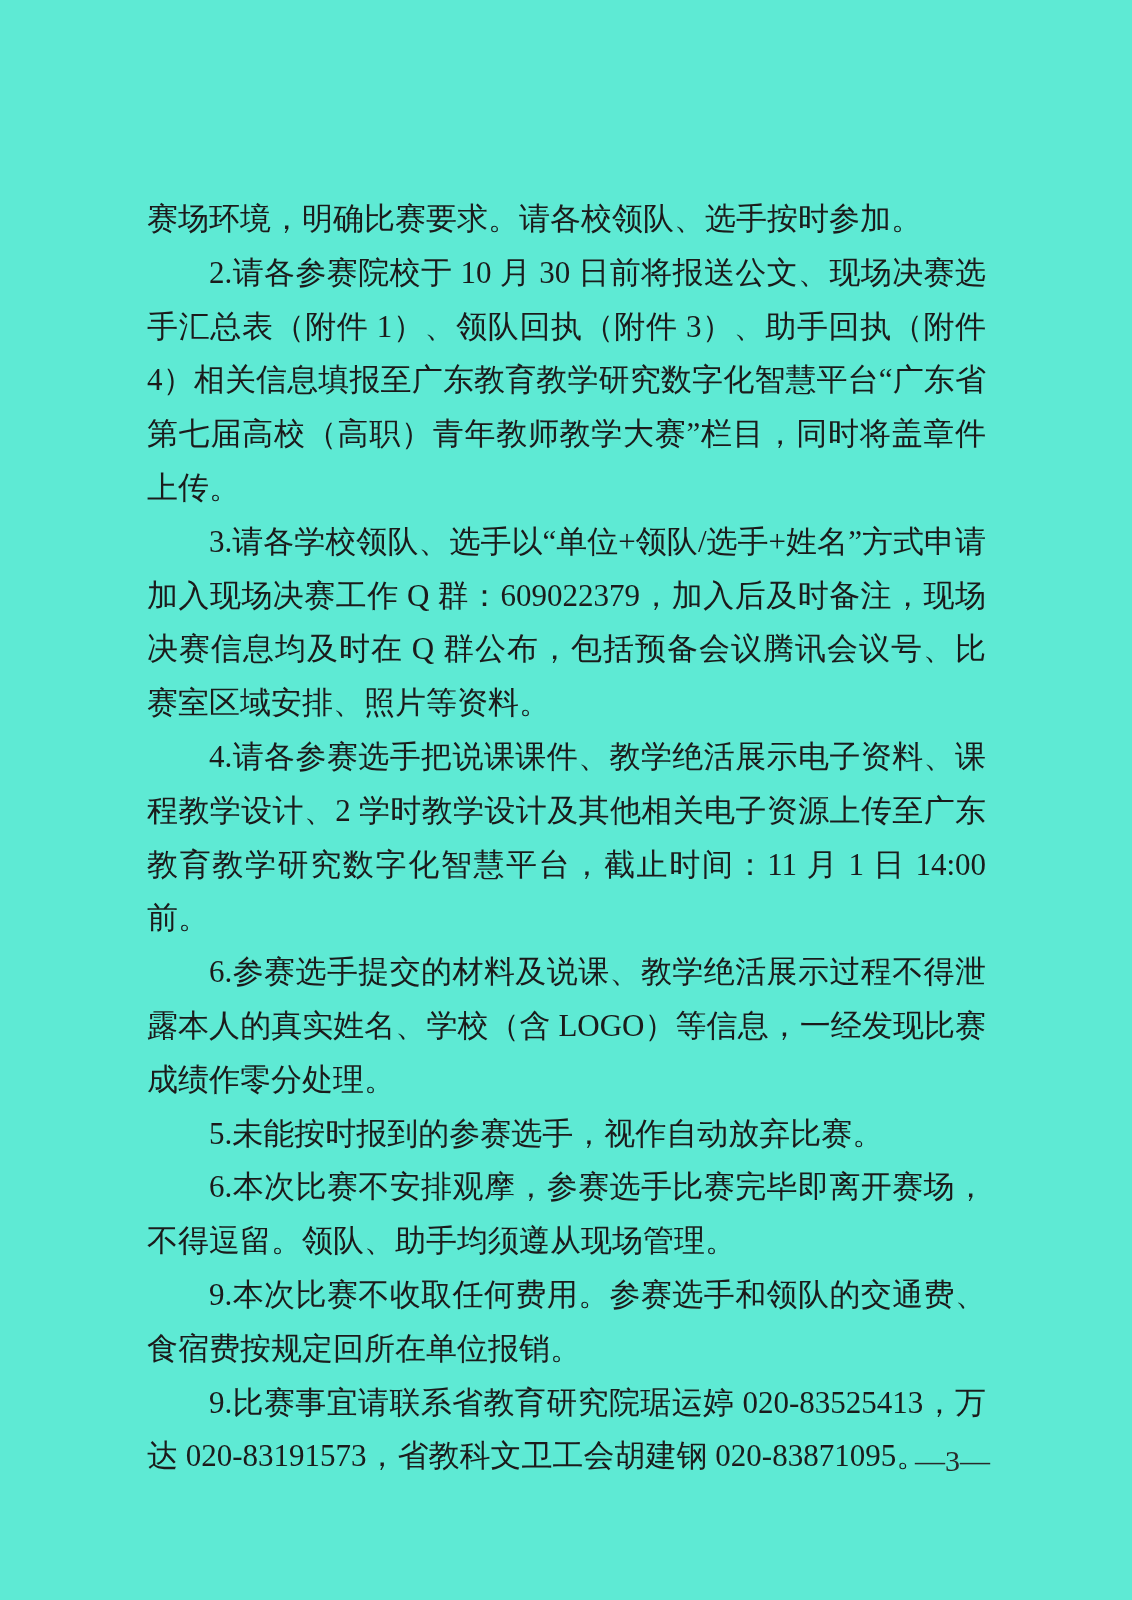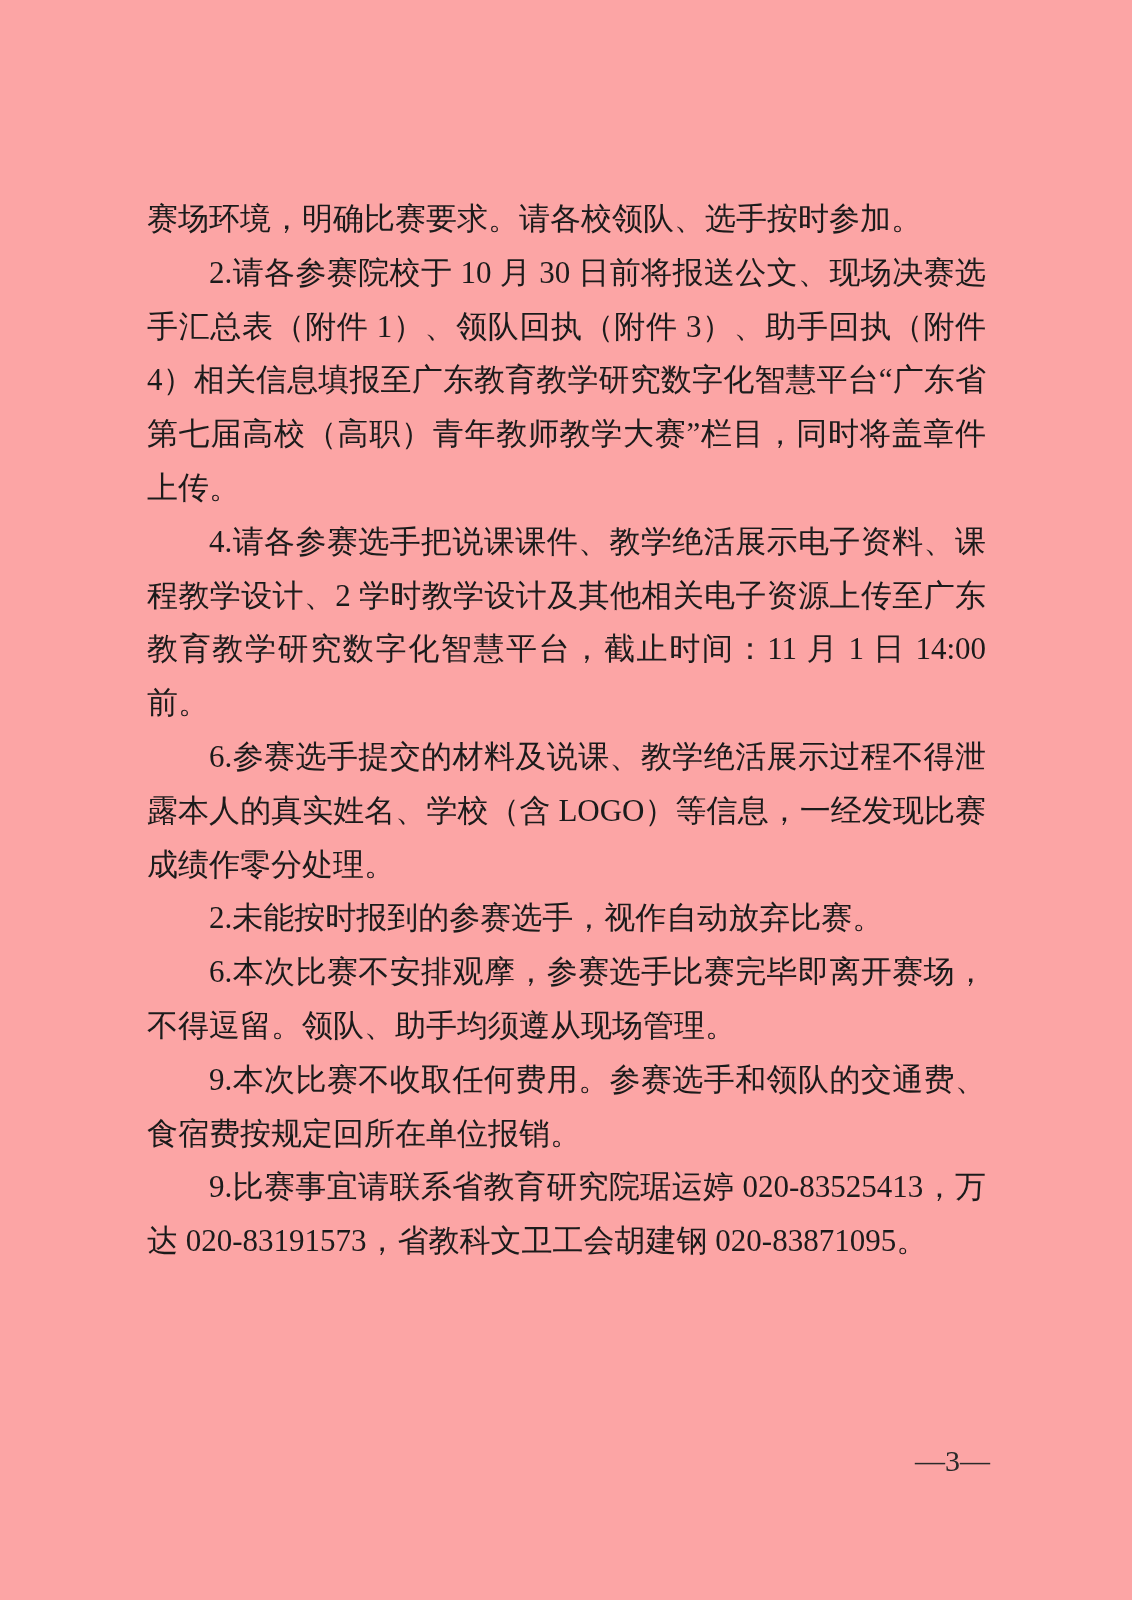--- a/index.html
+++ b/index.html
@@ -4,21 +4,21 @@
 <style>
   html, body {
     margin: 0;
     padding: 0;
     background: #ffffff;
   }
   .page {
     position: relative;
     width: 1132px;
     height: 1600px;
-    background: #fca5a5;
+    background: #5eead4;
     overflow: hidden;
     font-family: "Liberation Serif", "DejaVu Serif", serif;
     color: #1b1b1b;
   }
   .content {
     position: absolute;
     left: 147px;
     top: 192px;
     width: 839px;
     font-size: 31px;
@@ -45,23 +45,24 @@
     color: #2a2a2a;
   }
 </style>
 </head>
 <body>
 
 <div class="page">
   <main class="content">
     <p class="para">赛场环境，明确比赛要求。请各校领队、选手按时参加。</p>
     <p class="para indent">2.请各参赛院校于 10 月 30 日前将报送公文、现场决赛选手汇总表（附件 1）、领队回执（附件 3）、助手回执（附件 4）相关信息填报至广东教育教学研究数字化智慧平台“广东省第七届高校（高职）青年教师教学大赛”栏目，同时将盖章件上传。</p>
+    <p class="para indent">3.请各学校领队、选手以“单位+领队/选手+姓名”方式申请加入现场决赛工作 Q 群：609022379，加入后及时备注，现场决赛信息均及时在 Q 群公布，包括预备会议腾讯会议号、比赛室区域安排、照片等资料。</p>
     <p class="para indent">4.请各参赛选手把说课课件、教学绝活展示电子资料、课程教学设计、2 学时教学设计及其他相关电子资源上传至广东教育教学研究数字化智慧平台，截止时间：11 月 1 日 14:00 前。</p>
     <p class="para indent">6.参赛选手提交的材料及说课、教学绝活展示过程不得泄露本人的真实姓名、学校（含 LOGO）等信息，一经发现比赛成绩作零分处理。</p>
-    <p class="para indent">2.未能按时报到的参赛选手，视作自动放弃比赛。</p>
+    <p class="para indent">5.未能按时报到的参赛选手，视作自动放弃比赛。</p>
     <p class="para indent">6.本次比赛不安排观摩，参赛选手比赛完毕即离开赛场，不得逗留。领队、助手均须遵从现场管理。</p>
     <p class="para indent">9.本次比赛不收取任何费用。参赛选手和领队的交通费、食宿费按规定回所在单位报销。</p>
     <p class="para indent">9.比赛事宜请联系省教育研究院琚运婷 020-83525413，万达 020-83191573，省教科文卫工会胡建钢 020-83871095。</p>
   </main>
 
   <footer class="page-footer">
     <span class="page-number">—3—</span>
   </footer>
 </div>
 

